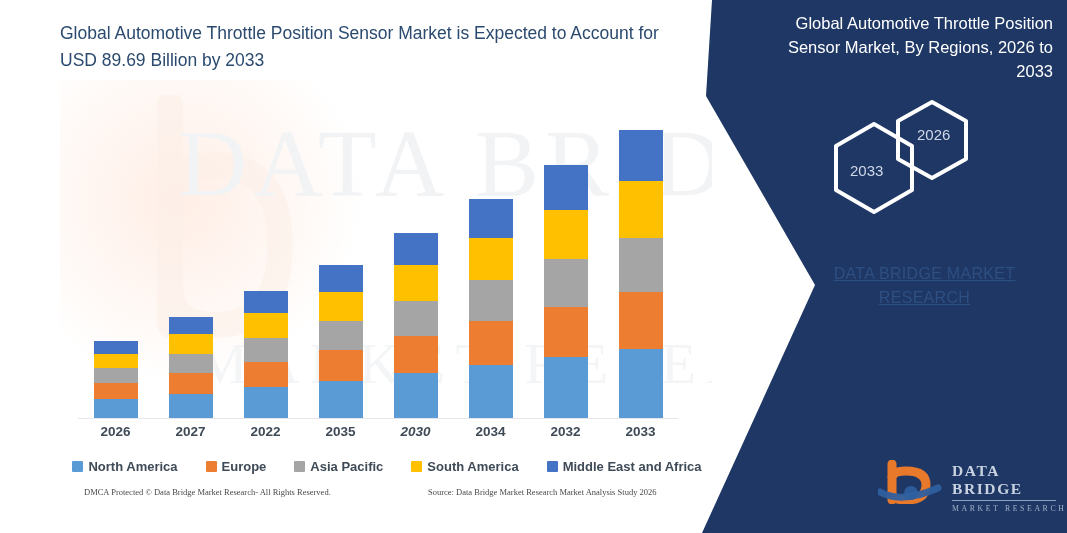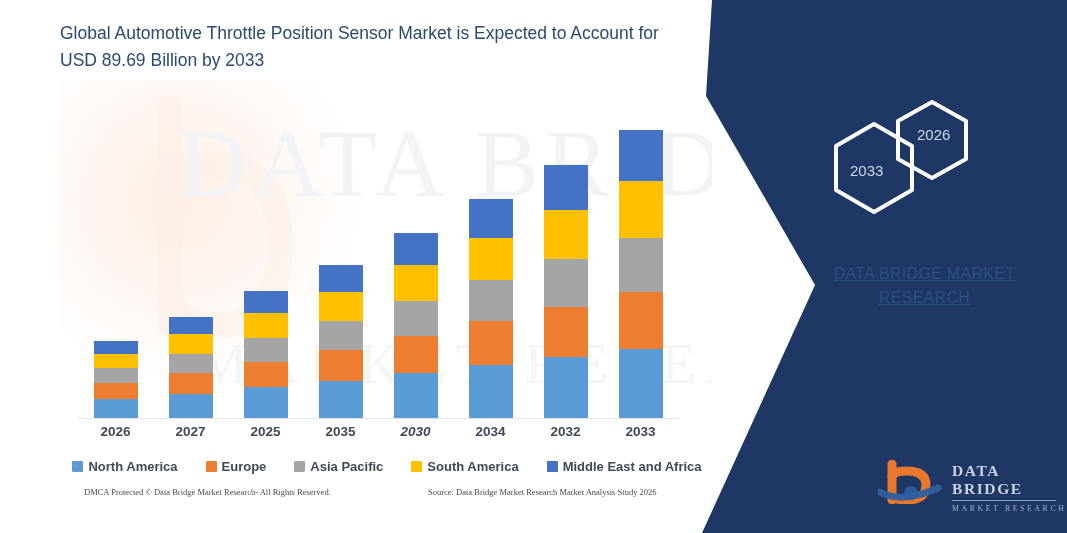--- a/index.html
+++ b/index.html
@@ -150,21 +150,21 @@
           <div class="seg" title="Asia Pacific 2033: 17" style="height: 54.74px; background: rgb(165, 165, 165);"></div>
           <div class="seg" title="Europe 2033: 17.5" style="height: 56.35px; background: rgb(237, 125, 49);"></div>
           <div class="seg" title="North America 2033: 21.5" style="height: 69.23px; background: rgb(91, 155, 213);"></div>
         </div>
       </div>
     <div class="baseline"></div>
 
     <div class="xaxis" id="xaxis">
         <div class="xtick" style="left: 7.5px;">2026</div>
         <div class="xtick" style="left: 82.5px;">2027</div>
-        <div class="xtick" style="left: 157.5px;">2025</div>
+        <div class="xtick" style="left: 157.5px;">2022</div>
         <div class="xtick" style="left: 232.5px;">2035</div>
         <div class="xtick" style="left: 307.5px; font-style: italic;">2030</div>
         <div class="xtick" style="left: 382.5px;">2034</div>
         <div class="xtick" style="left: 457.5px;">2032</div>
         <div class="xtick" style="left: 532.5px;">2033</div>
       </div>
 
     <div class="legend" id="legend">
         <div class="lg">
           <span class="swatch" style="background: rgb(91, 155, 213);"></span>
@@ -189,20 +189,21 @@
       </div>
 
     <div class="footer">
       <div class="f-left">DMCA Protected © Data Bridge Market Research-  All Rights Reserved.</div>
       <div class="f-right">Source: Data Bridge Market Research  Market Analysis Study 2026</div>
     </div>
   </div>
 
   <div class="right-pane"></div>
 
+  <div class="rp-title">Global Automotive Throttle Position Sensor Market, By Regions, 2026 to 2033</div>
 
   <div class="hexwrap">
     <svg width="160" height="118" viewBox="0 0 160 118">
 
       <polygon points="106,4 140,23 140,61 106,80 72,61 72,23" fill="none" stroke="#ffffff" stroke-width="4" stroke-linejoin="round"></polygon>
 
       <polygon points="48,26 86,48 86,92 48,114 10,92 10,48" fill="none" stroke="#ffffff" stroke-width="4" stroke-linejoin="round"></polygon>
     </svg>
   </div>
   <div class="hex-label hex-2033">2033</div>

